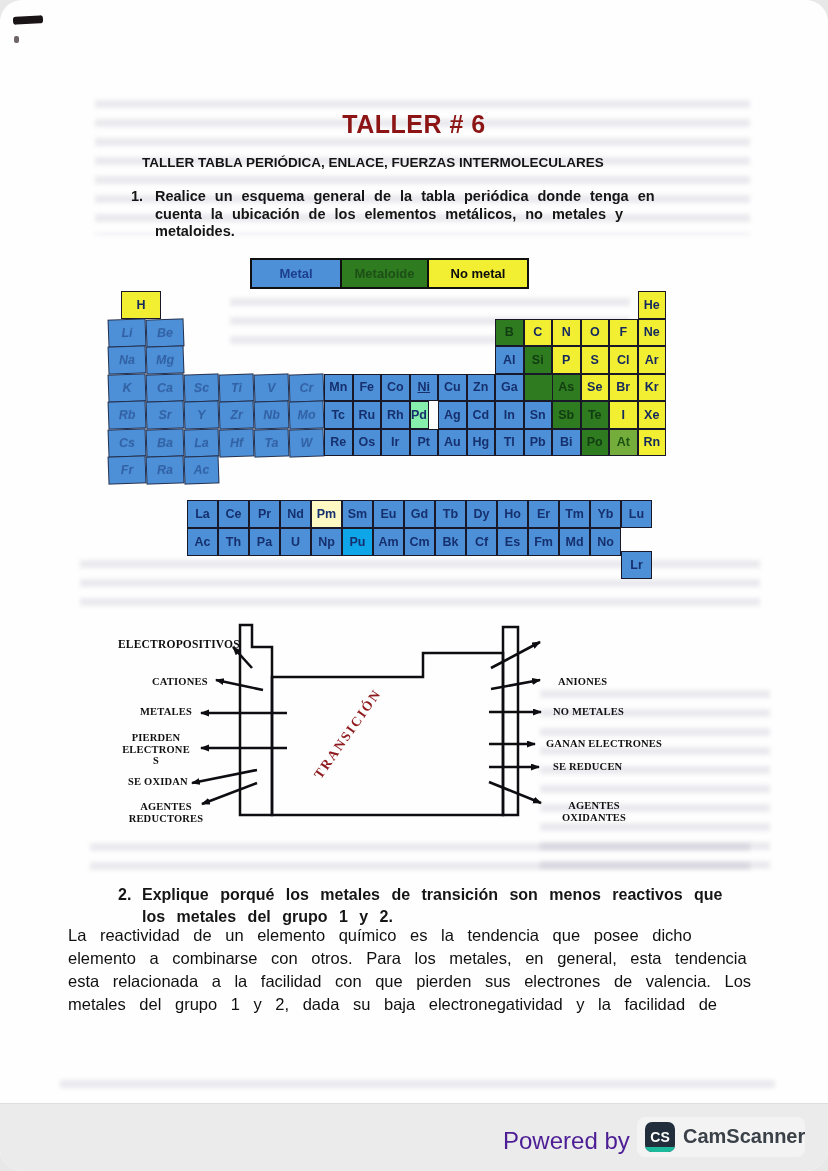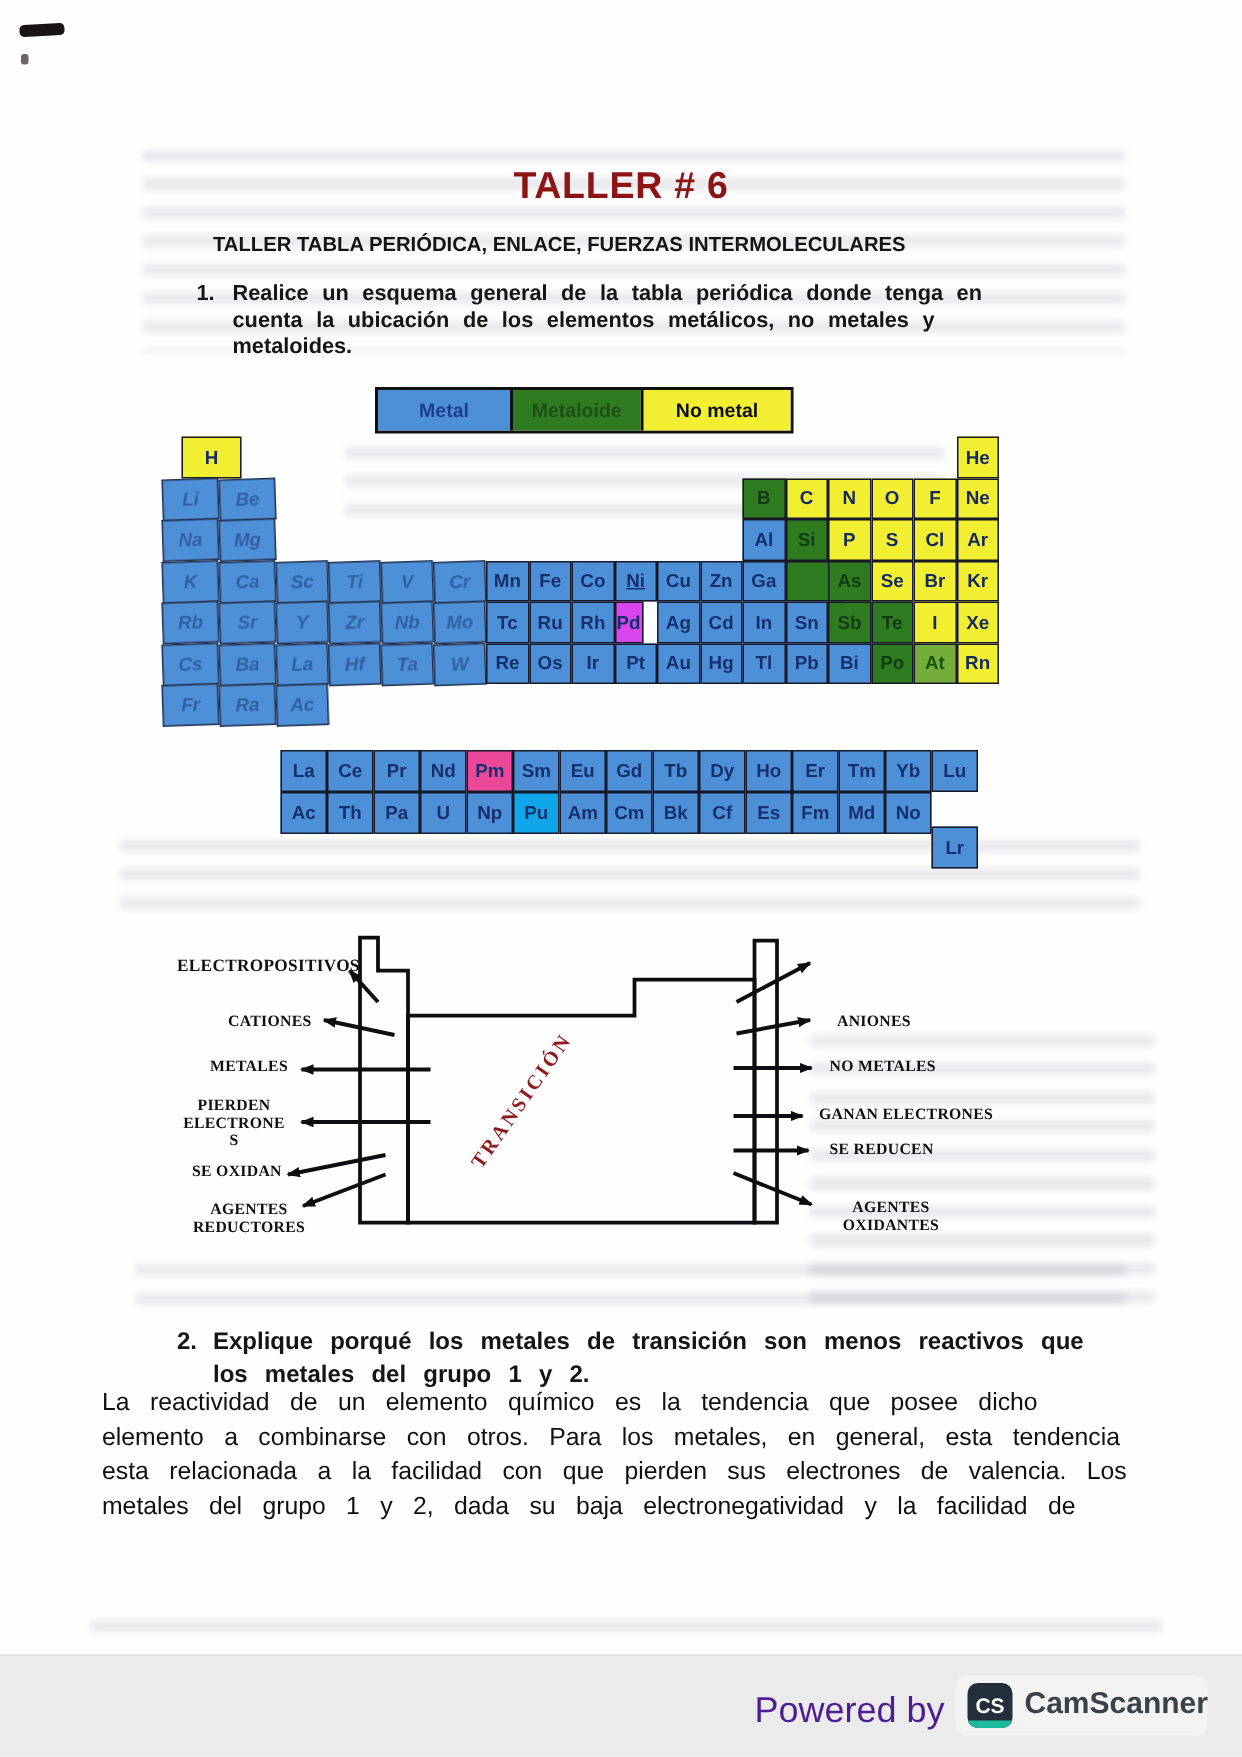--- a/index.html
+++ b/index.html
@@ -1,17 +1,17 @@
 <!DOCTYPE html>
 <html><head>
 <meta charset="utf-8">
 <style>
   html,body{margin:0;padding:0;background:#e8e8e8;}
   #page{position:relative;width:828px;height:1171px;background:#fefefe;overflow:hidden;
-        font-family:"Liberation Sans",sans-serif;color:#1a1a1a;}
+        font-family:"Liberation Sans",sans-serif;color:#1a1a1a;border-radius:22px;}
   
   .pen-mark{position:absolute;left:13px;top:16px;width:30px;height:8px;background:#1a1416;border-radius:3px;transform:rotate(-3deg);}
   .pen-dot{position:absolute;left:14px;top:36px;width:5px;height:7px;background:#4a4044;border-radius:2px;opacity:.8;}
   .bleed{position:absolute;background:repeating-linear-gradient(180deg,rgba(115,110,140,.14) 0 8px,transparent 8px 19px);filter:blur(2px);pointer-events:none;}
   
   .title{position:absolute;left:0;top:110px;width:828px;text-align:center;font-size:25px;font-weight:bold;letter-spacing:.5px;}
   .subtitle{position:absolute;left:142px;top:155px;font-size:13.5px;font-weight:bold;color:#141414;}
   .q{position:absolute;font-weight:bold;color:#151515;}
   .q .num{position:absolute;left:0;top:0;}
   .q .qt{display:block;white-space:pre-line;}
@@ -123,21 +123,21 @@
       <div class="cell t-n" style="left: 637.5px; top: 373.5px; width: 28.5px; height: 27.5px; background: rgb(242, 238, 50);">Kr</div>
       <div class="cell t-m hand hand-cell" style="left: 108px; top: 401px; width: 38px; height: 27.5px; background: rgb(77, 144, 216);">Rb</div>
       <div class="cell t-m hand hand-cell" style="left: 146px; top: 401px; width: 38px; height: 27.5px; background: rgb(77, 144, 216);">Sr</div>
       <div class="cell t-m hand hand-cell" style="left: 184px; top: 401px; width: 35px; height: 27.5px; background: rgb(77, 144, 216);">Y</div>
       <div class="cell t-m hand hand-cell" style="left: 219px; top: 401px; width: 35px; height: 27.5px; background: rgb(77, 144, 216);">Zr</div>
       <div class="cell t-m hand hand-cell" style="left: 254px; top: 401px; width: 35px; height: 27.5px; background: rgb(77, 144, 216);">Nb</div>
       <div class="cell t-m hand hand-cell" style="left: 289px; top: 401px; width: 35px; height: 27.5px; background: rgb(77, 144, 216);">Mo</div>
       <div class="cell t-m" style="left: 324px; top: 401px; width: 28.5px; height: 27.5px; background: rgb(77, 144, 216);">Tc</div>
       <div class="cell t-m" style="left: 352.5px; top: 401px; width: 28.5px; height: 27.5px; background: rgb(77, 144, 216);">Ru</div>
       <div class="cell t-m" style="left: 381px; top: 401px; width: 28.5px; height: 27.5px; background: rgb(77, 144, 216);">Rh</div>
-      <div class="cell t-m" style="left: 409.5px; top: 401px; width: 19px; height: 27.5px; background: #d946ef;">Pd</div>
+      <div class="cell t-m" style="left: 409.5px; top: 401px; width: 19px; height: 27.5px; background: #86efac;">Pd</div>
       <div class="cell t-m" style="left: 438px; top: 401px; width: 28.5px; height: 27.5px; background: rgb(77, 144, 216);">Ag</div>
       <div class="cell t-m" style="left: 466.5px; top: 401px; width: 28.5px; height: 27.5px; background: rgb(77, 144, 216);">Cd</div>
       <div class="cell t-m" style="left: 495px; top: 401px; width: 28.5px; height: 27.5px; background: rgb(77, 144, 216);">In</div>
       <div class="cell t-m" style="left: 523.5px; top: 401px; width: 28.5px; height: 27.5px; background: rgb(77, 144, 216);">Sn</div>
       <div class="cell t-g" style="left: 552px; top: 401px; width: 28.5px; height: 27.5px; background: rgb(46, 123, 32);">Sb</div>
       <div class="cell t-g" style="left: 580.5px; top: 401px; width: 28.5px; height: 27.5px; background: rgb(46, 123, 32);">Te</div>
       <div class="cell t-n" style="left: 609px; top: 401px; width: 28.5px; height: 27.5px; background: rgb(242, 238, 50);">I</div>
       <div class="cell t-n" style="left: 637.5px; top: 401px; width: 28.5px; height: 27.5px; background: rgb(242, 238, 50);">Xe</div>
       <div class="cell t-m hand hand-cell" style="left: 108px; top: 428.5px; width: 38px; height: 27.5px; background: rgb(77, 144, 216);">Cs</div>
       <div class="cell t-m hand hand-cell" style="left: 146px; top: 428.5px; width: 38px; height: 27.5px; background: rgb(77, 144, 216);">Ba</div>
@@ -159,21 +159,21 @@
       <div class="cell t-n" style="left: 637.5px; top: 428.5px; width: 28.5px; height: 27.5px; background: rgb(242, 238, 50);">Rn</div>
       <div class="cell t-m hand hand-cell" style="left: 108px; top: 456px; width: 38px; height: 27.5px; background: rgb(77, 144, 216);">Fr</div>
       <div class="cell t-m hand hand-cell" style="left: 146px; top: 456px; width: 38px; height: 27.5px; background: rgb(77, 144, 216);">Ra</div>
       <div class="cell t-m hand hand-cell" style="left: 184px; top: 456px; width: 35px; height: 27.5px; background: rgb(77, 144, 216);">Ac</div>
     </div>
   <div id="pt-f">
       <div class="cell t-m" style="left: 187px; top: 500px; width: 31px; height: 28px; background: rgb(77, 144, 216);">La</div>
       <div class="cell t-m" style="left: 218px; top: 500px; width: 31px; height: 28px; background: rgb(77, 144, 216);">Ce</div>
       <div class="cell t-m" style="left: 249px; top: 500px; width: 31px; height: 28px; background: rgb(77, 144, 216);">Pr</div>
       <div class="cell t-m" style="left: 280px; top: 500px; width: 31px; height: 28px; background: rgb(77, 144, 216);">Nd</div>
-      <div class="cell t-m" style="left: 311px; top: 500px; width: 31px; height: 28px; background: #ec4899;">Pm</div>
+      <div class="cell t-m" style="left: 311px; top: 500px; width: 31px; height: 28px; background: #fef9c3;">Pm</div>
       <div class="cell t-m" style="left: 342px; top: 500px; width: 31px; height: 28px; background: rgb(77, 144, 216);">Sm</div>
       <div class="cell t-m" style="left: 373px; top: 500px; width: 31px; height: 28px; background: rgb(77, 144, 216);">Eu</div>
       <div class="cell t-m" style="left: 404px; top: 500px; width: 31px; height: 28px; background: rgb(77, 144, 216);">Gd</div>
       <div class="cell t-m" style="left: 435px; top: 500px; width: 31px; height: 28px; background: rgb(77, 144, 216);">Tb</div>
       <div class="cell t-m" style="left: 466px; top: 500px; width: 31px; height: 28px; background: rgb(77, 144, 216);">Dy</div>
       <div class="cell t-m" style="left: 497px; top: 500px; width: 31px; height: 28px; background: rgb(77, 144, 216);">Ho</div>
       <div class="cell t-m" style="left: 528px; top: 500px; width: 31px; height: 28px; background: rgb(77, 144, 216);">Er</div>
       <div class="cell t-m" style="left: 559px; top: 500px; width: 31px; height: 28px; background: rgb(77, 144, 216);">Tm</div>
       <div class="cell t-m" style="left: 590px; top: 500px; width: 31px; height: 28px; background: rgb(77, 144, 216);">Yb</div>
       <div class="cell t-m" style="left: 621px; top: 500px; width: 31px; height: 28px; background: rgb(77, 144, 216);">Lu</div>

